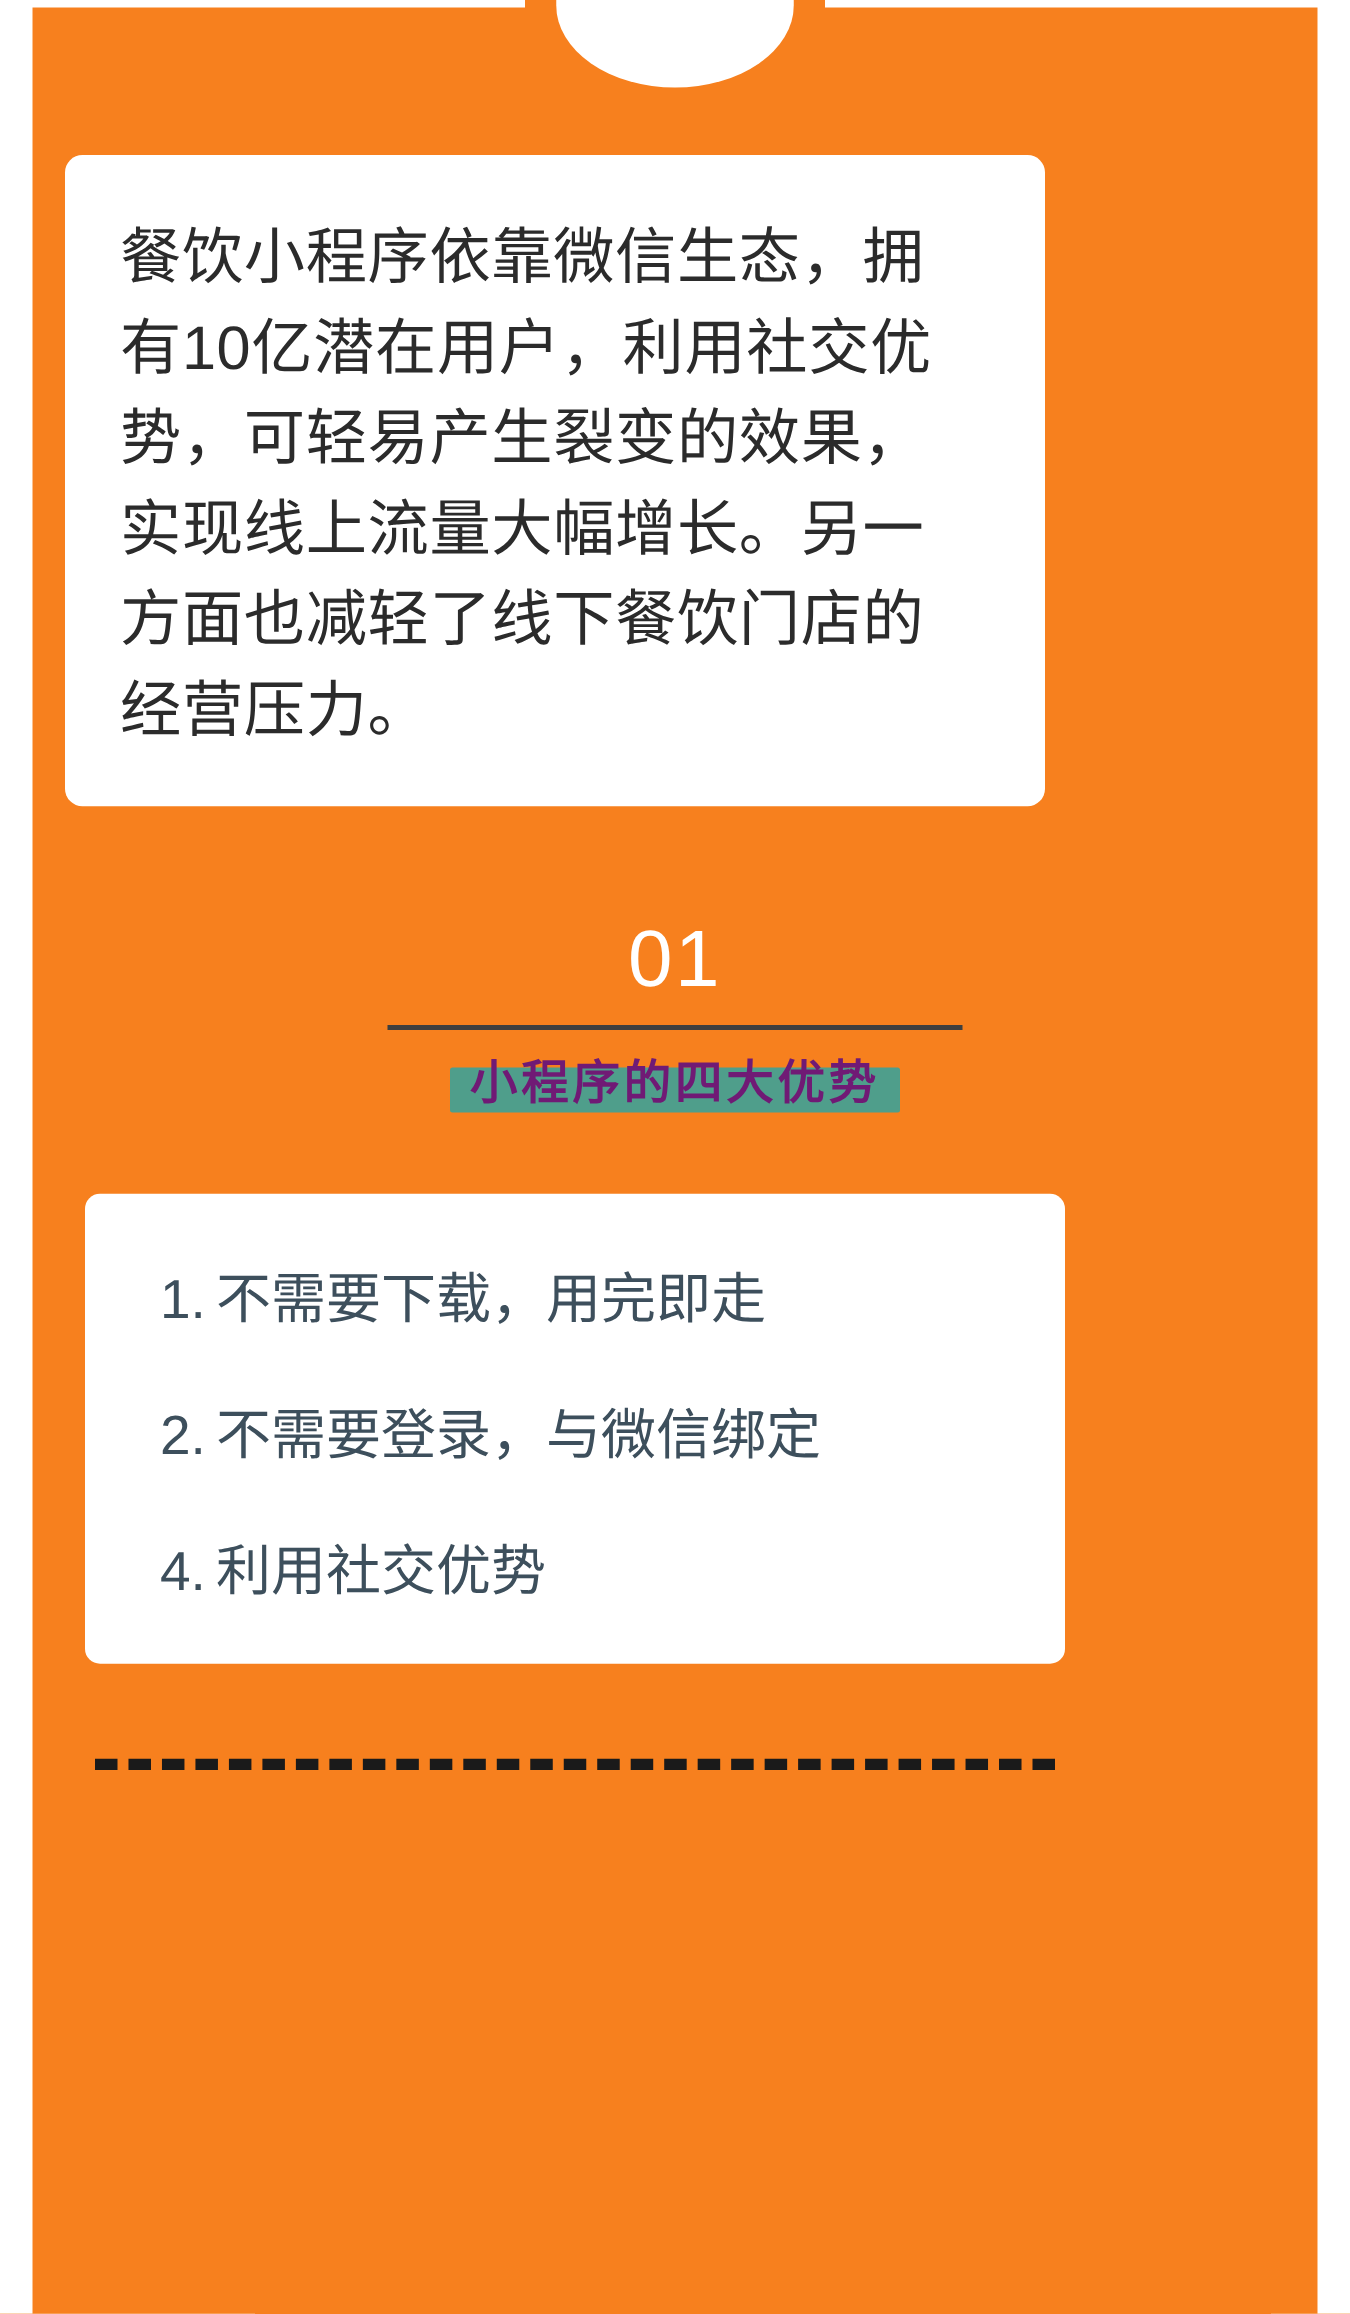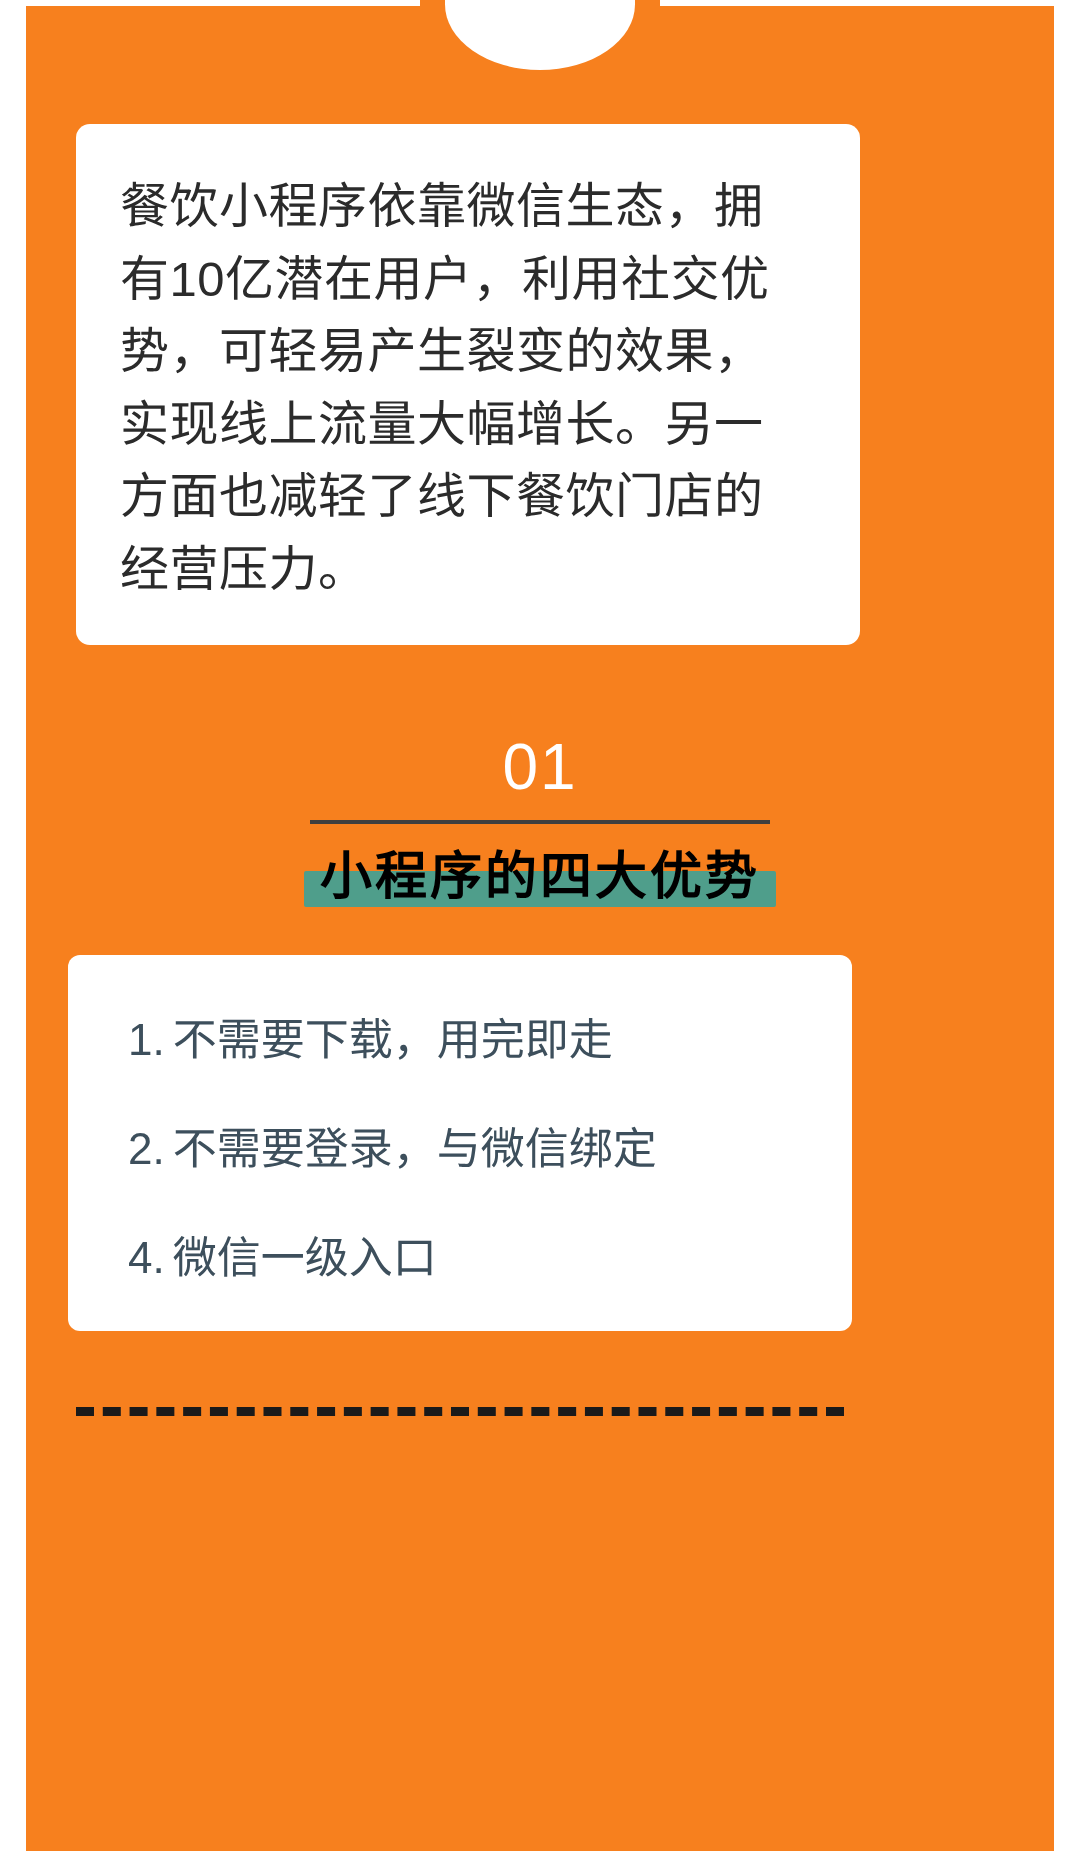--- a/index.html
+++ b/index.html
@@ -57,21 +57,21 @@
 
   .card {
     position: absolute;
     background: #ffffff;
     border-radius: 14px;
     box-sizing: border-box;
   }
 
   
   .card-intro {
-    left: 76px;
+    left: 52px;
     top: 124px;
     width: 784px;
     padding: 46px 56px 40px 44px;
   }
   .intro-text {
     font-size: 49px;
     line-height: 1.48;
     color: #2b2b2b;
     letter-spacing: 0.5px;
     font-weight: 400;
@@ -111,23 +111,23 @@
     right: -12px;
     bottom: 2px;
     height: 36px;
     background: #4f9e8b;
     border-radius: 2px;
     z-index: 0;
   }
   .section-title {
     position: relative;
     z-index: 1;
-    font-size: 52px;
+    font-size: 38px;
     font-weight: bold;
-    color: #000000;
+    color: #701a75;
     letter-spacing: 3px;
     line-height: 1.25;
     padding: 0 4px;
   }
 
   
   .card-list {
     left: 68px;
     top: 955px;
     width: 784px;
@@ -190,20 +190,20 @@
   </div>
 
   <div class="card card-list">
     <div class="list-item">
       <span class="list-num">1.</span><span>不需要下载，用完即走</span>
     </div>
     <div class="list-item">
       <span class="list-num">2.</span><span>不需要登录，与微信绑定</span>
     </div>
     <div class="list-item">
-      <span class="list-num">4.</span><span>微信一级入口</span>
+      <span class="list-num">4.</span><span>利用社交优势</span>
     </div>
   </div>
 
   <div class="dashed-cut"></div>
   <div class="bottom-fill"></div>
 
 </div>
 
 </body></html>

